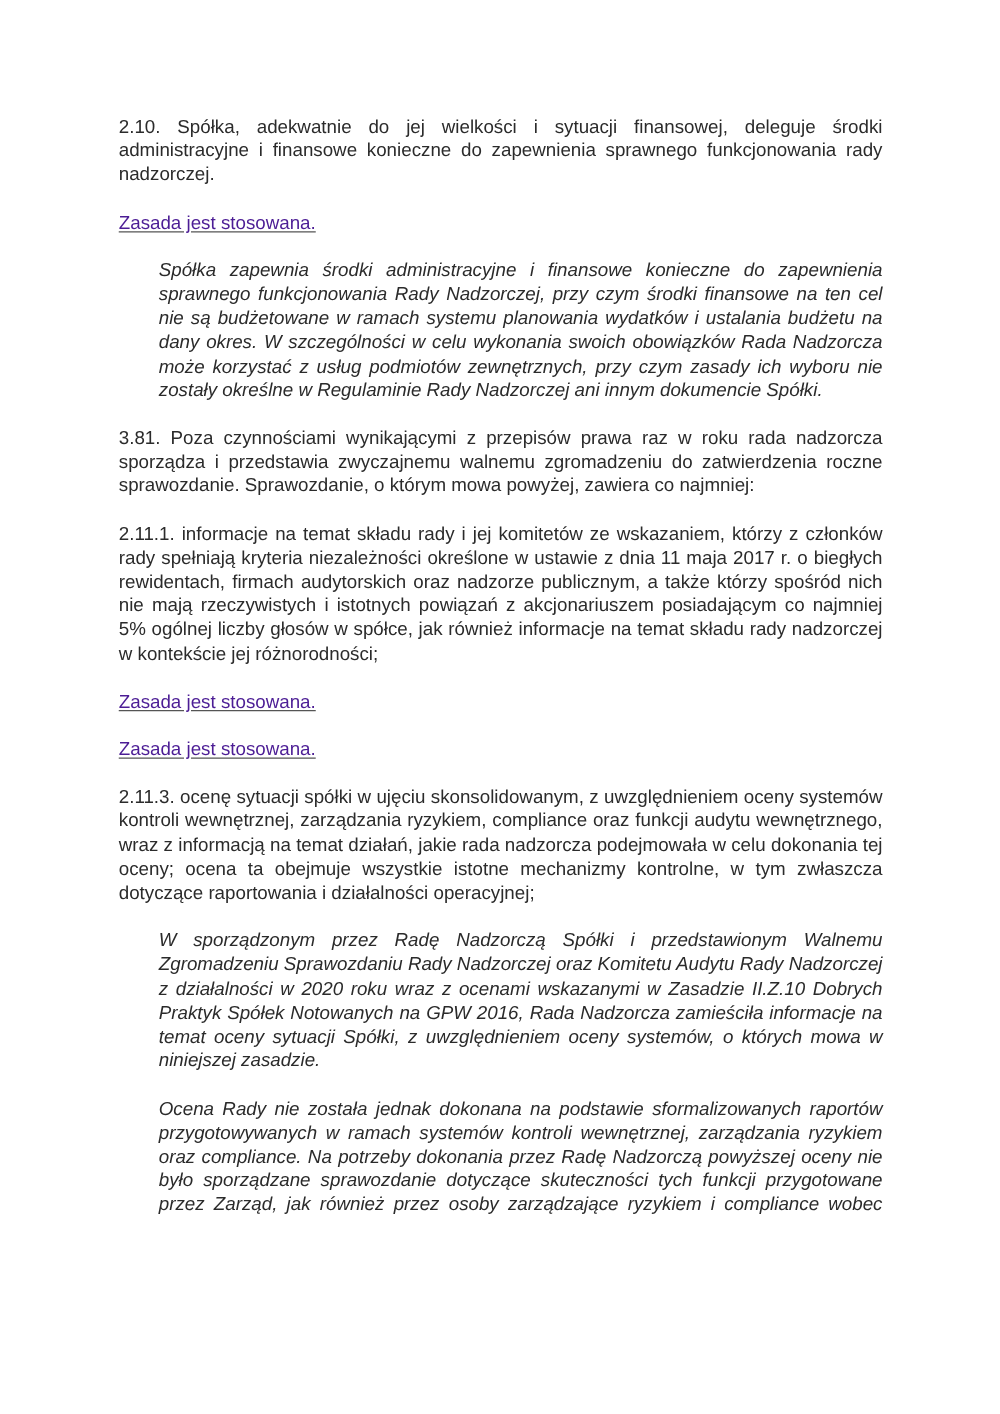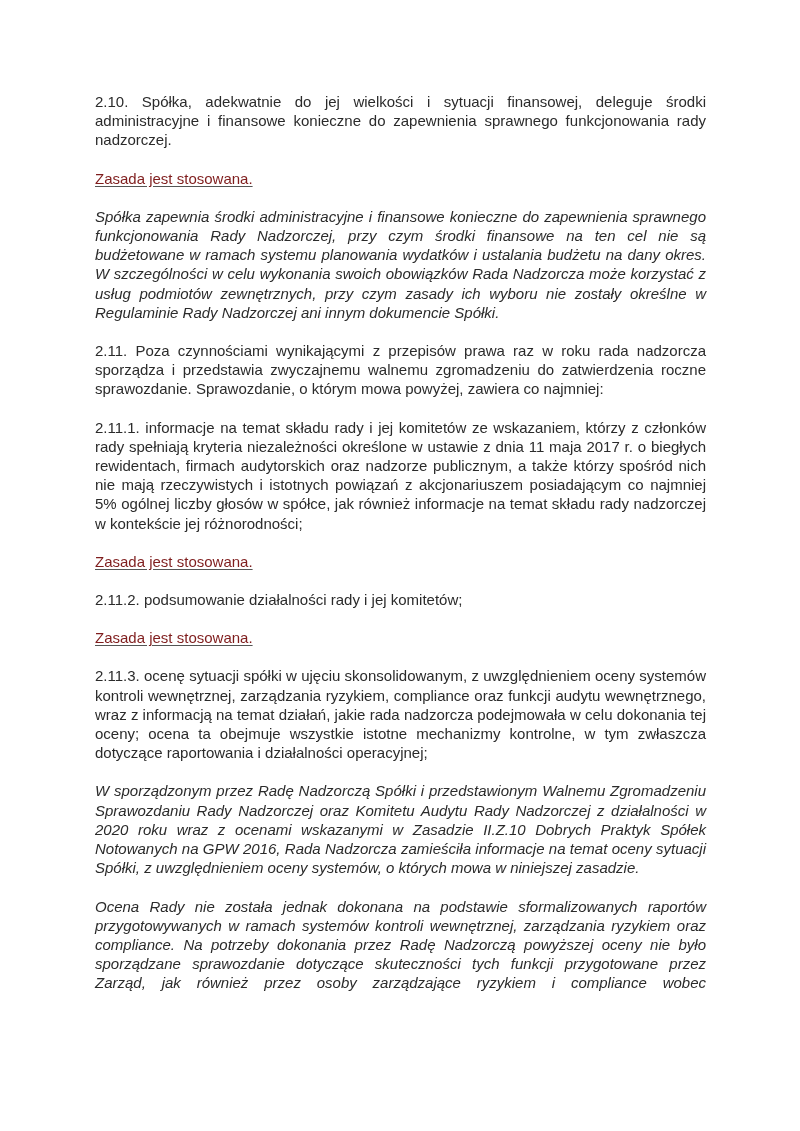--- a/index.html
+++ b/index.html
@@ -13,40 +13,39 @@
     font-size: 15px;
     line-height: 19.2px;
     color: #2b2b2b;
   }
   p { margin: 0 0 19px 0; text-align: justify; }
   .status {
     text-decoration: underline;
     text-decoration-color: #555;
     text-underline-offset: 2px;
     font-weight: normal;
-    color: #7f1d1d;
+    color: #4c1d95;
     margin-bottom: 19px;
     text-align: left;
   }
-  .comment { font-style: italic; }
+  .comment { font-style: italic; margin-left: 32px; }
 </style>
 </head>
 <body>
 
 <div class="page">
 
   <p>2.10. Spółka, adekwatnie do jej wielkości i sytuacji finansowej, deleguje środki administracyjne i finansowe konieczne do zapewnienia sprawnego funkcjonowania rady nadzorczej.</p>
   <p class="status">Zasada jest stosowana.</p>
   <p class="comment">Spółka zapewnia środki administracyjne i finansowe konieczne do zapewnienia sprawnego funkcjonowania Rady Nadzorczej, przy czym środki finansowe na ten cel nie są budżetowane w ramach systemu planowania wydatków i ustalania budżetu na dany okres. W szczególności w celu wykonania swoich obowiązków Rada Nadzorcza może korzystać z usług podmiotów zewnętrznych, przy czym zasady ich wyboru nie zostały określne w Regulaminie Rady Nadzorczej ani innym dokumencie Spółki.</p>
 
-  <p>2.11. Poza czynnościami wynikającymi z przepisów prawa raz w roku rada nadzorcza sporządza i przedstawia zwyczajnemu walnemu zgromadzeniu do zatwierdzenia roczne sprawozdanie. Sprawozdanie, o którym mowa powyżej, zawiera co najmniej:</p>
+  <p>3.81. Poza czynnościami wynikającymi z przepisów prawa raz w roku rada nadzorcza sporządza i przedstawia zwyczajnemu walnemu zgromadzeniu do zatwierdzenia roczne sprawozdanie. Sprawozdanie, o którym mowa powyżej, zawiera co najmniej:</p>
 
   <p>2.11.1. informacje na temat składu rady i jej komitetów ze wskazaniem, którzy z członków rady spełniają kryteria niezależności określone w ustawie z dnia 11 maja 2017 r. o biegłych rewidentach, firmach audytorskich oraz nadzorze publicznym, a także którzy spośród nich nie mają rzeczywistych i istotnych powiązań z akcjonariuszem posiadającym co najmniej 5% ogólnej liczby głosów w spółce, jak również informacje na temat składu rady nadzorczej w kontekście jej różnorodności;</p>
   <p class="status">Zasada jest stosowana.</p>
 
-  <p>2.11.2. podsumowanie działalności rady i jej komitetów;</p>
   <p class="status">Zasada jest stosowana.</p>
 
   <p>2.11.3. ocenę sytuacji spółki w ujęciu skonsolidowanym, z uwzględnieniem oceny systemów kontroli wewnętrznej, zarządzania ryzykiem, compliance oraz funkcji audytu wewnętrznego, wraz z informacją na temat działań, jakie rada nadzorcza podejmowała w celu dokonania tej oceny; ocena ta obejmuje wszystkie istotne mechanizmy kontrolne, w tym zwłaszcza dotyczące raportowania i działalności operacyjnej;</p>
   <p class="comment">W sporządzonym przez Radę Nadzorczą Spółki i przedstawionym Walnemu Zgromadzeniu Sprawozdaniu Rady Nadzorczej oraz Komitetu Audytu Rady Nadzorczej z działalności w 2020 roku wraz z ocenami wskazanymi w Zasadzie II.Z.10 Dobrych Praktyk Spółek Notowanych na GPW 2016, Rada Nadzorcza zamieściła informacje na temat oceny sytuacji Spółki, z uwzględnieniem oceny systemów, o których mowa w niniejszej zasadzie.</p>
   <p class="comment" style="text-align-last: justify;">Ocena Rady nie została jednak dokonana na podstawie sformalizowanych raportów przygotowywanych w ramach systemów kontroli wewnętrznej, zarządzania ryzykiem oraz compliance. Na potrzeby dokonania przez Radę Nadzorczą powyższej oceny nie było sporządzane sprawozdanie dotyczące skuteczności tych funkcji przygotowane przez Zarząd, jak również przez osoby zarządzające ryzykiem i compliance wobec</p>
 
 </div>
 
 </body></html>

